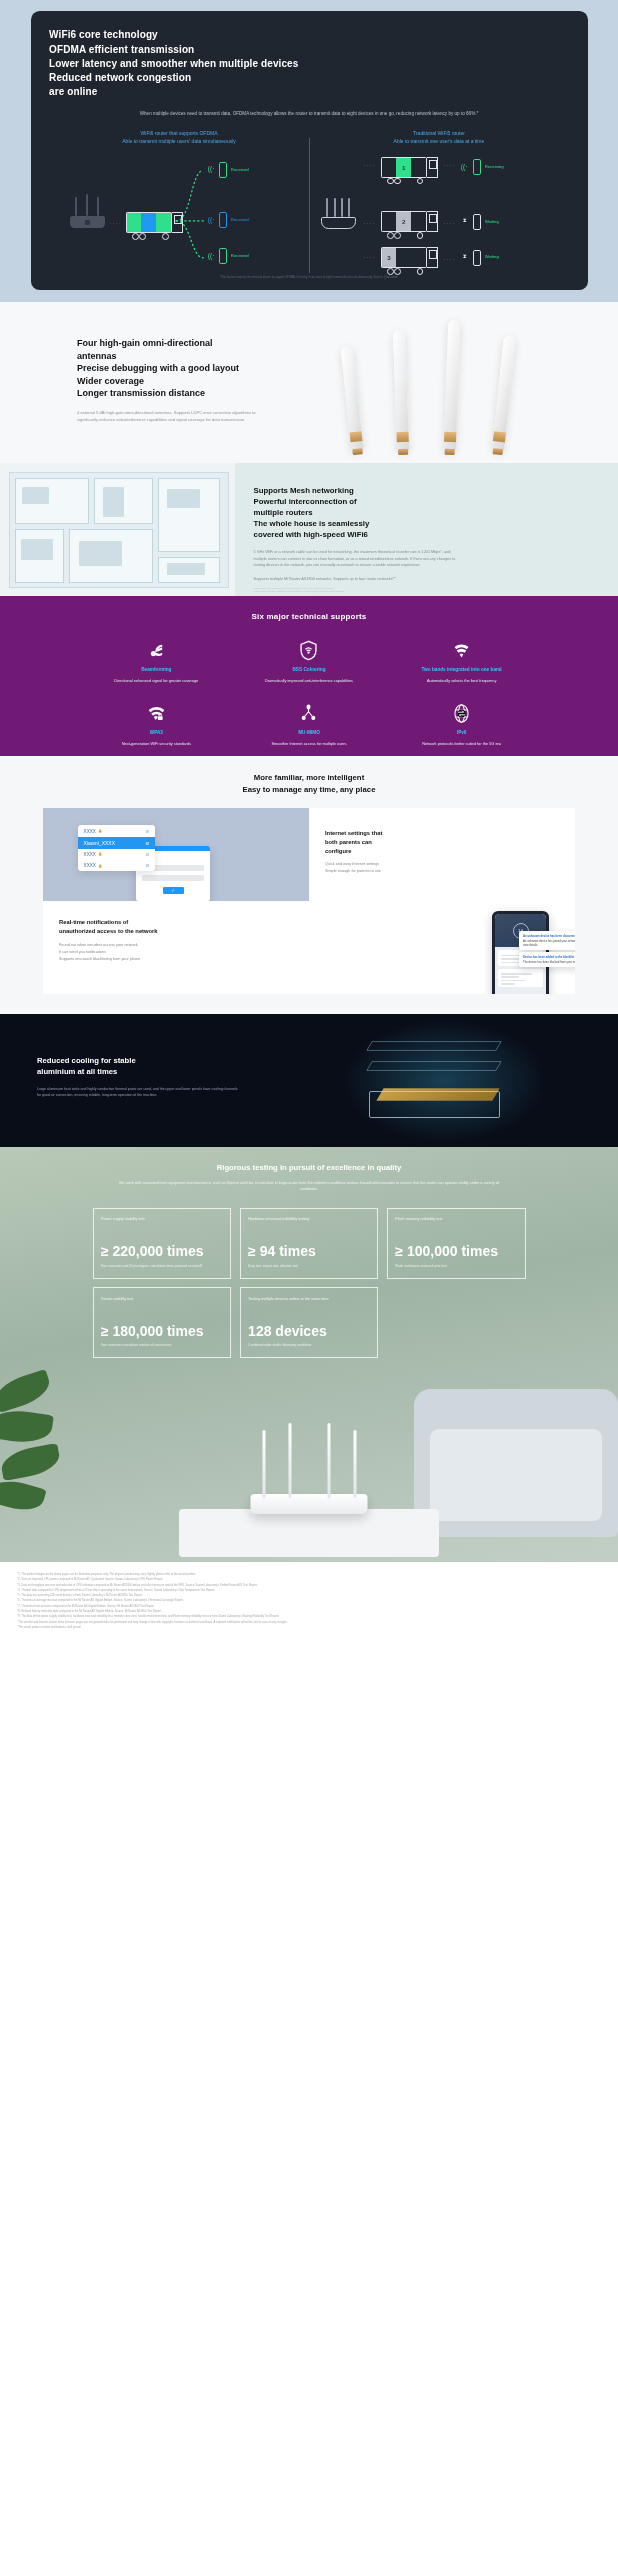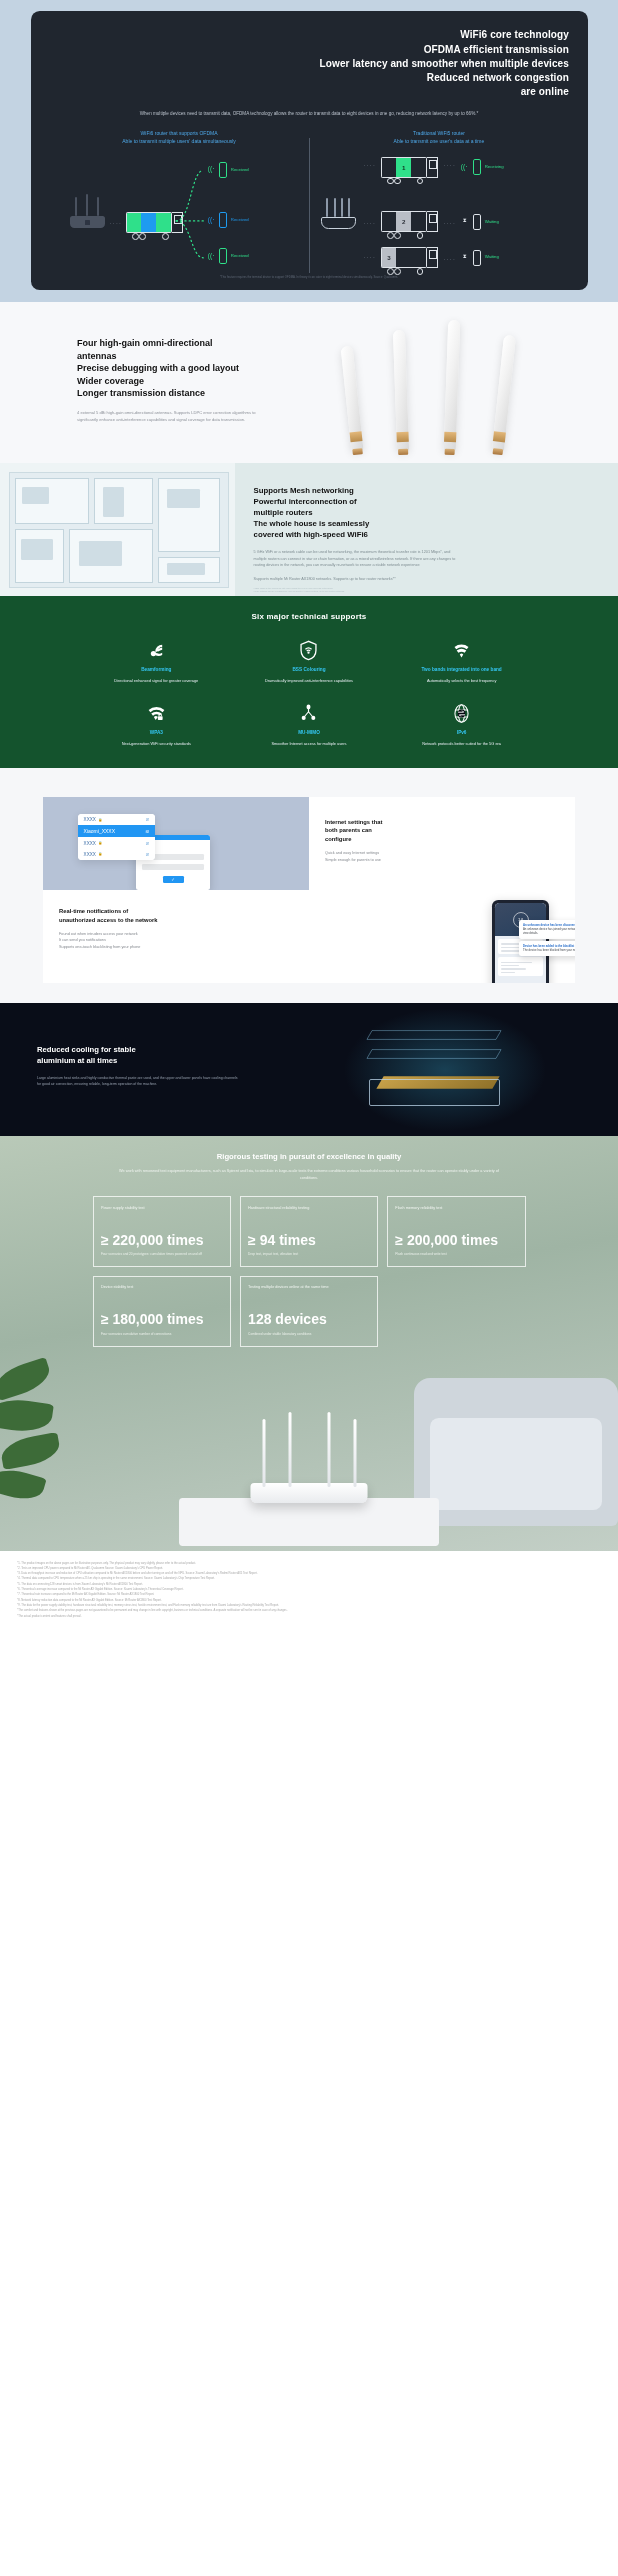--- a/index.html
+++ b/index.html
@@ -11,21 +11,21 @@
     -webkit-font-smoothing:antialiased;
   }
   .page { width:618px; position:relative; overflow:hidden; }
 
   
   .sec-ofdma { background:#c3d3e2; padding:11px 0 12.4px; }
   .ofdma-card {
     margin:0 auto; width:557px; background:#20262f; border-radius:8.7px;
     padding:17.3px 18.6px 11px; color:#fff; position:relative;
   }
-  .ofdma-title { text-align:right; font-size:10px; line-height:14.2px; font-weight:700; letter-spacing:0.1px; }
+  .ofdma-title { text-align:left; font-size:10px; line-height:14.2px; font-weight:700; letter-spacing:0.1px; }
   .ofdma-sub { text-align:center; font-size:4.6px; line-height:8px; color:#b9c0cb; margin-top:11px; }
   .ofdma-cols { display:flex; margin-top:11px; position:relative; }
   .ofdma-col { width:50%; position:relative; padding:0 3.7px; }
   .ofdma-col + .ofdma-col::before {
     content:""; position:absolute; left:0; top:8.7px; bottom:-3.7px; width:0.6px; background:#505a68;
   }
   .col-head { text-align:center; color:#4ea8e8; font-size:5px; line-height:8px; min-height:26px; }
   .diagram { position:relative; height:111px; margin-top:2.5px; }
 
   
@@ -63,21 +63,21 @@
   .plan { position:absolute; inset:8.7px 6.2px 8.7px 8.7px; background:#e4edf1; border:0.6px solid #ccdbe1; }
   .room { position:absolute; border:0.6px solid #c2d4dc; background:#f3f8fa; }
   .furn { position:absolute; background:#cfdde4; border-radius:1.2px; }
   .mesh-copy { flex:1; padding:22px 18.6px 0 18.6px; }
   .mesh-h { font-size:7.8px; font-weight:700; line-height:11px; color:#111; }
   .mesh-p { font-size:3.8px; line-height:6.6px; color:#7f8d92; margin-top:8.7px; max-width:204px; }
   .mesh-p2 { font-size:3.8px; line-height:6.6px; color:#7f8d92; margin-top:7.4px; max-width:204px; }
   .mesh-notes { font-size:2.2px; line-height:3.7px; color:#b4c2c6; margin-top:3.7px; max-width:204px; }
 
   
-  .sec-six { background:#14532d; padding:16px 0 21px; color:#fff; }
+  .sec-six { background:#701a75; padding:16px 0 9px; color:#fff; }
   .six-title { text-align:center; font-size:8px; font-weight:700; letter-spacing:0.2px; }
   .six-grid { display:grid; grid-template-columns:repeat(3,1fr); row-gap:16px; margin:16px 80px 0; }
   .six-cell { text-align:center; padding:0 7.4px; }
   .six-ic { height:26px; display:flex; align-items:center; justify-content:center; }
   .six-ic svg { width:21px; height:21px; fill:#fff; }
   .six-name { color:#34c6f4; font-size:4.7px; font-weight:700; line-height:6.8px; margin-top:3.7px; }
   .six-desc { font-size:3.9px; line-height:6.2px; color:#e8eef3; margin-top:4.3px; }
 
   
   .sec-app { background:#f6f7f9; padding:16px 0 20px; }
@@ -428,20 +428,24 @@
               <path d="M17 21h12l-3-3M31 27H19l3 3" stroke="#fff" stroke-width="2.2" fill="none" stroke-linecap="round" stroke-linejoin="round"></path>
             </svg>
         </div>
         <div class="six-name">IPv6</div>
         <div class="six-desc">Network protocols better suited for the 5G era</div>
       </div>
     </div>
   </section>
 
   <section class="sec-app">
+    <div class="app-title">
+      <div>More familiar, more intelligent</div>
+      <div>Easy to manage any time, any place</div>
+    </div>
 
     <div class="app-grid">
 
       <div class="panel tl" style="height:93px;">
         <div class="wifi-list">
           <div class="wifi-row">
             <span class="wifi-left">
                 <span>XXXX</span>
                 <span class="lock">🔒</span>
               </span>
@@ -562,21 +566,21 @@
         <div class="tc-value">≥ 220,000 times</div>
         <div class="tc-note">Four scenarios and 20 prototypes: cumulative times powered on and off</div>
       </div>
       <div class="test-card">
         <div class="tc-label">Hardware structural reliability testing</div>
         <div class="tc-value">≥ 94 times</div>
         <div class="tc-note">Drop test, impact test, vibration test</div>
       </div>
       <div class="test-card">
         <div class="tc-label">Flash memory reliability test</div>
-        <div class="tc-value">≥ 200,000 times</div>
+        <div class="tc-value">≥ 100,000 times</div>
         <div class="tc-note">Flash continuous read and write test</div>
       </div>
       <div class="test-card">
         <div class="tc-label">Device stability test</div>
         <div class="tc-value">≥ 180,000 times</div>
         <div class="tc-note">Four scenarios cumulative number of connections</div>
       </div>
       <div class="test-card">
         <div class="tc-label">Testing multiple devices online at the same time</div>
         <div class="tc-value">128 devices</div>

